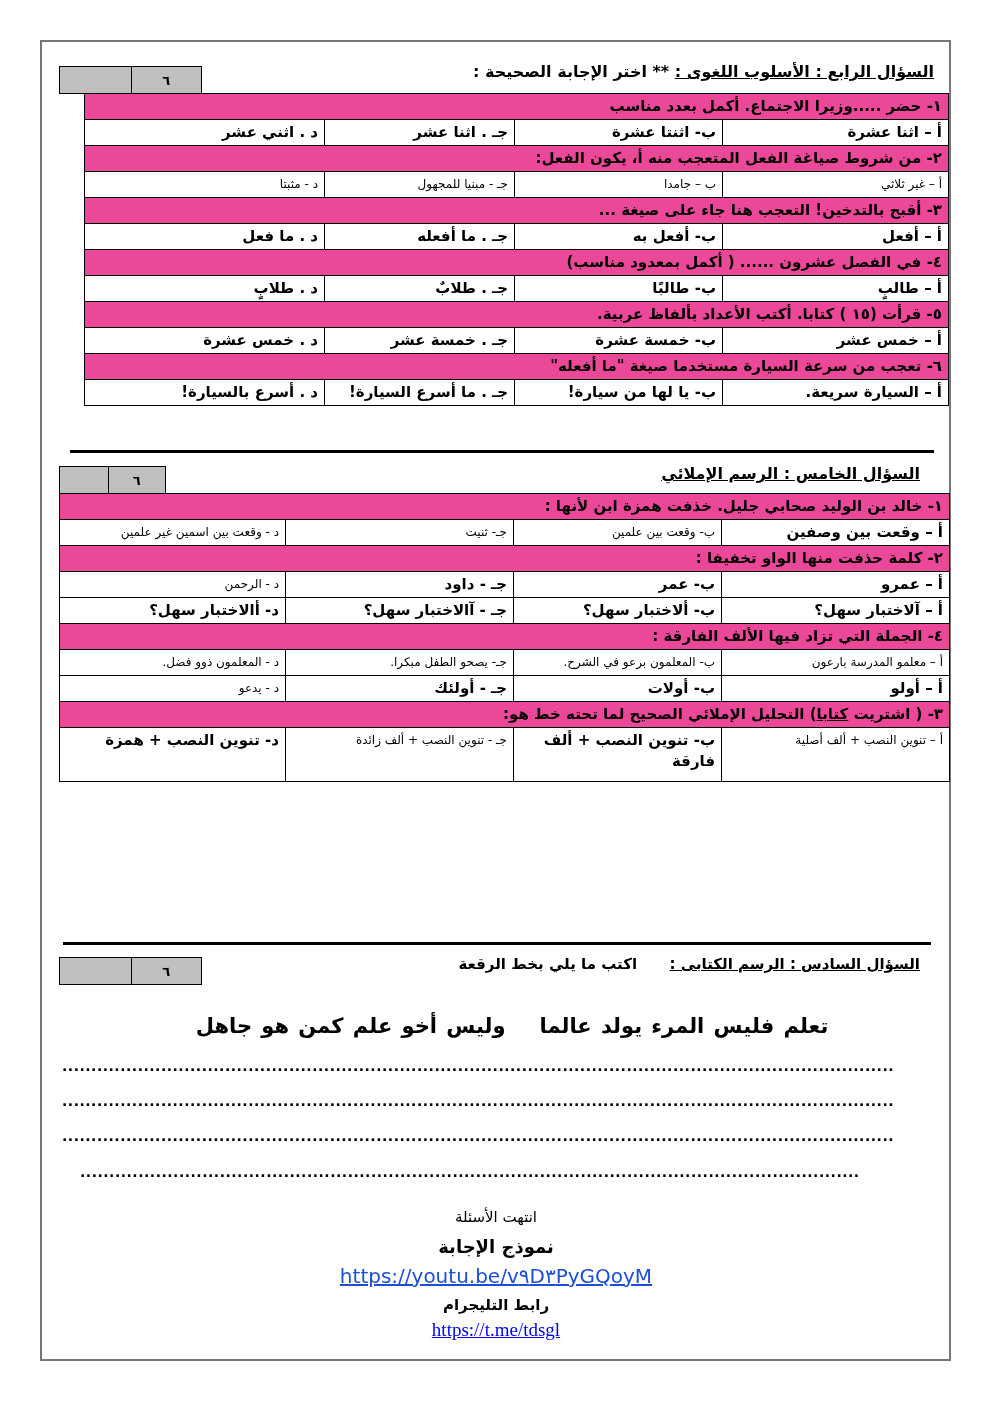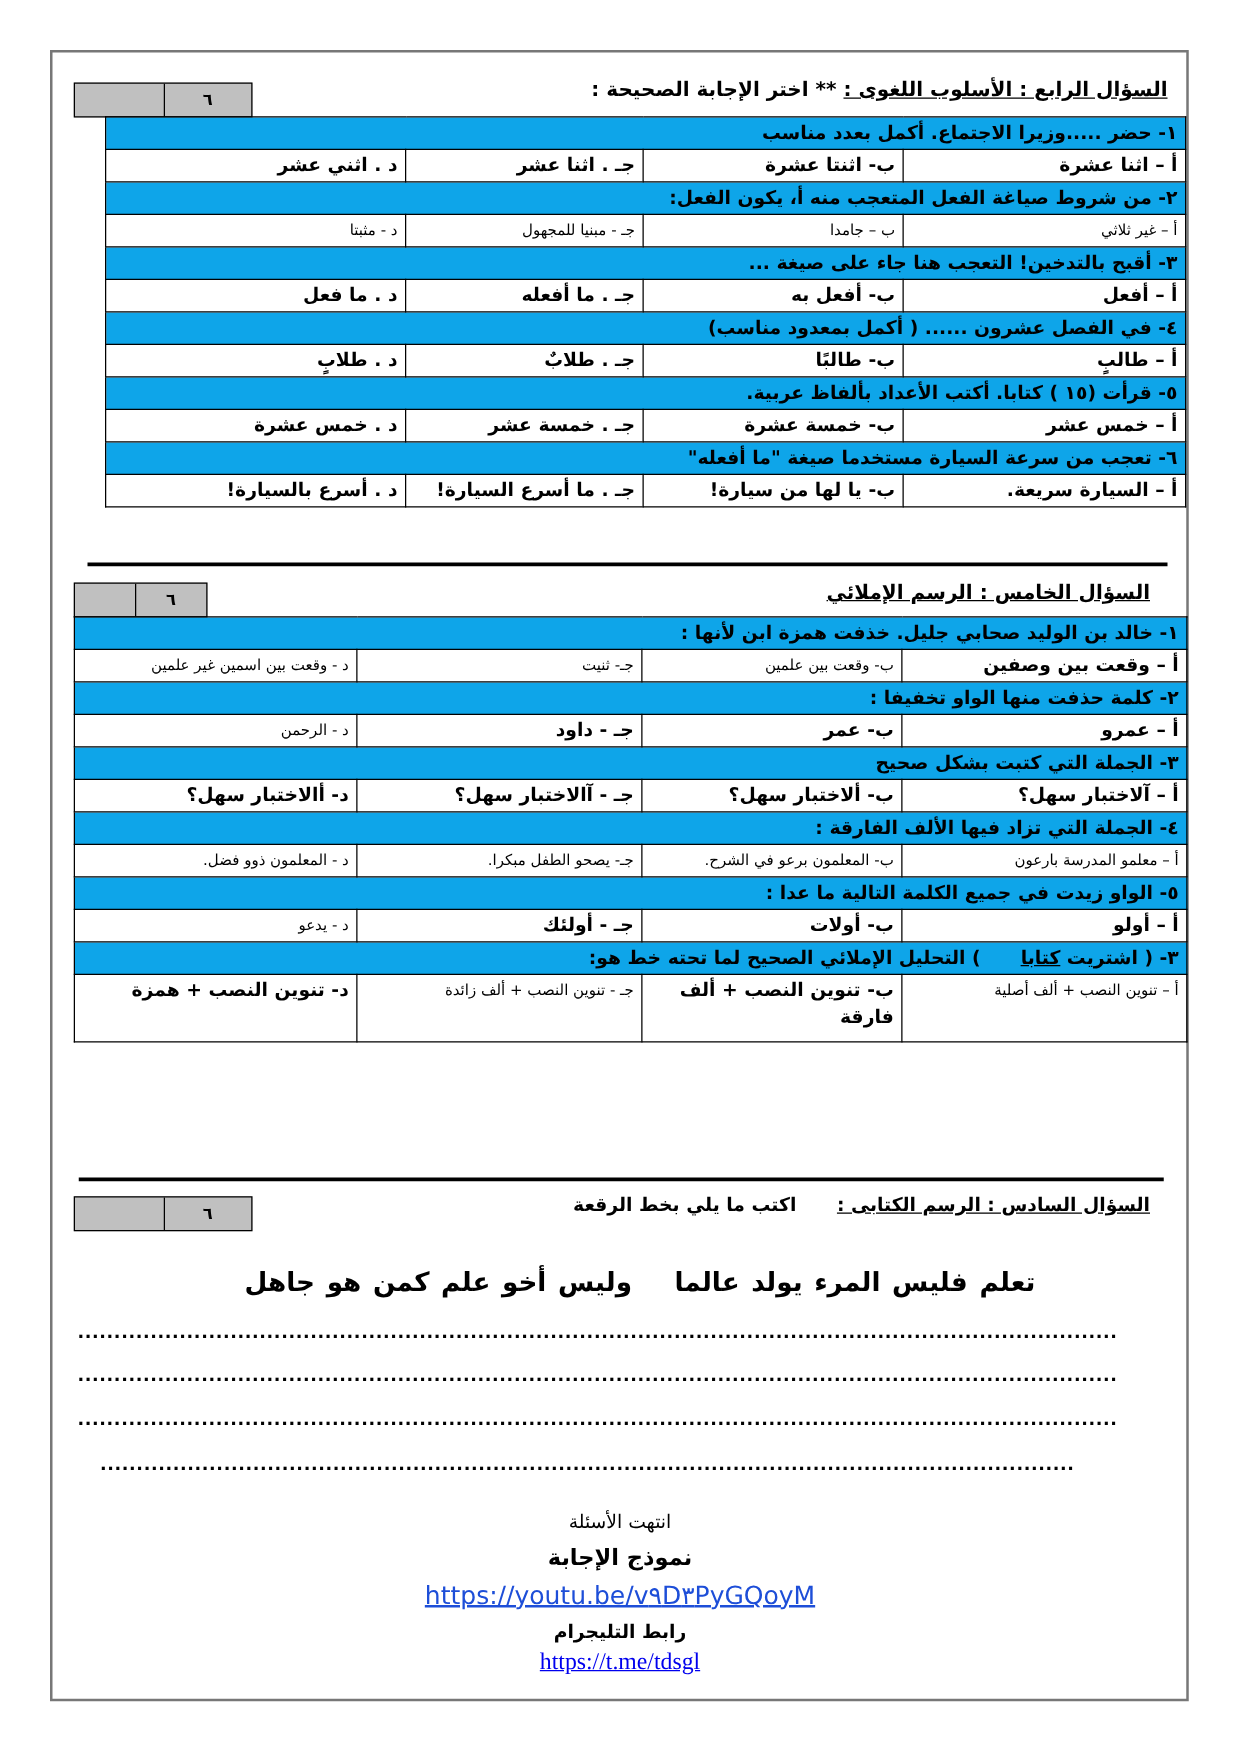--- a/index.html
+++ b/index.html
@@ -5,35 +5,35 @@
   html, body { margin: 0; padding: 0; background: #ffffff; }
   body { width: 992px; height: 1403px; position: relative; font-family: "DejaVu Sans", sans-serif; color: #000; }
   .page-frame { position: absolute; left: 40px; top: 40px; width: 911px; height: 1321px; border: 2px solid #777; box-sizing: border-box; }
   .score-box { position: absolute; display: flex; border: 1px solid #000; height: 26px; background: #c0c0c0; }
   .score-box .cell { border-left: 1px solid #000; display: flex; align-items: center; justify-content: center; font-size: 13px; font-weight: bold; }
   .score-box .cell:first-child { border-left: none; }
   .q-title { position: absolute; direction: rtl; font-size: 16px; font-weight: bold; white-space: nowrap; }
   .q-title .u { text-decoration: underline; }
   .q-table { position: absolute; border-collapse: collapse; direction: rtl; table-layout: fixed; }
   .q-table td { border: 1px solid #000; padding: 2px 6px; font-size: 15px; font-weight: bold; text-align: right; vertical-align: top; line-height: 21px; }
-  .q-table tr.stem td { background: #0ea5e9; }
+  .q-table tr.stem td { background: #ec4899; }
   .q-table td.small { font-size: 12px; font-weight: normal; padding-left: 23px; }
   .rule { position: absolute; height: 3px; background: #000; }
   .verse { position: absolute; left: 16px; width: 992px; text-align: center; direction: rtl; font-size: 21px; font-weight: bold; top: 1014px; word-spacing: 2px; }
   .verse .gap { display: inline-block; width: 34px; }
   .dots { position: absolute; font-size: 14px; font-weight: bold; letter-spacing: 0.5px; white-space: nowrap; overflow: hidden; }
   .footer { position: absolute; left: 0; width: 992px; text-align: center; direction: rtl; }
   .footer .l1 { position: absolute; top: 1208px; width: 100%; font-size: 15px; font-weight: normal; }
   .footer .l2 { position: absolute; top: 1236px; width: 100%; font-size: 18px; font-weight: bold; }
   .footer .l3 { position: absolute; top: 1264px; width: 100%; font-size: 20px; direction: ltr; }
   .footer .l3 span { color: #1d4ed8; text-decoration: underline; font-family: "DejaVu Sans", sans-serif; }
   .footer .l4 { position: absolute; top: 1296px; width: 100%; font-size: 15px; font-weight: bold; }
   .footer .l5 { position: absolute; top: 1318px; width: 100%; font-size: 19px; direction: ltr; }
   .footer .l5 span { color: #0000ee; text-decoration: underline; font-family: "Liberation Serif", serif; }
-  .underline-word { text-decoration: underline; margin-left: 32px; }
+  .underline-word { text-decoration: underline; }
 </style>
 </head>
 <body>
 
 <div class="page-frame"></div>
 
 <div class="q-title" style="right:58px; top:62px;">
   <span class="u">السؤال الرابع : الأسلوب اللغوى :</span>
   <span>** اختر الإجابة الصحيحة :</span>
 </div>
@@ -136,41 +136,35 @@
   </tr>
   <tr class="stem">
         <td colspan="4">٢- كلمة حذفت منها الواو تخفيفا :</td>
       </tr>
   <tr>
     <td>أ – عمرو</td>
     <td>ب- عمر</td>
     <td>جـ - داود</td>
     <td class="small">د - الرحمن</td>
   </tr>
-  <tr class="stem">
-        <td colspan="4">٣- الجملة التي كتبت بشكل صحيح</td>
-      </tr>
   <tr>
     <td>أ – آلاختبار سهل؟</td>
     <td>ب- ألاختبار سهل؟</td>
     <td>جـ - آالاختبار سهل؟</td>
     <td>د- أالاختبار سهل؟</td>
   </tr>
   <tr class="stem">
         <td colspan="4">٤- الجملة التي تزاد فيها الألف الفارقة :</td>
       </tr>
   <tr>
     <td class="small">أ – معلمو المدرسة بارعون</td>
     <td class="small">ب- المعلمون برعو في الشرح.</td>
     <td class="small">جـ- يصحو الطفل مبكرا.</td>
     <td class="small">د - المعلمون ذوو فضل.</td>
   </tr>
-  <tr class="stem">
-        <td colspan="4">٥- الواو زيدت في جميع الكلمة التالية ما عدا :</td>
-      </tr>
   <tr>
     <td>أ – أولو</td>
     <td>ب- أولات</td>
     <td>جـ - أولئك</td>
     <td class="small">د - يدعو</td>
   </tr>
   <tr class="stem">
     <td colspan="4">
       <span>٣- (  اشتريت </span><span class="underline-word">كتابا</span><span>) التحليل الإملائي الصحيح لما تحته خط هو:</span>
     </td>

